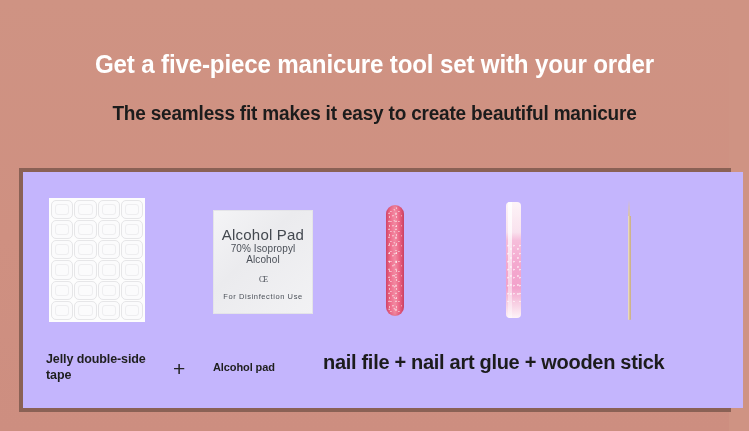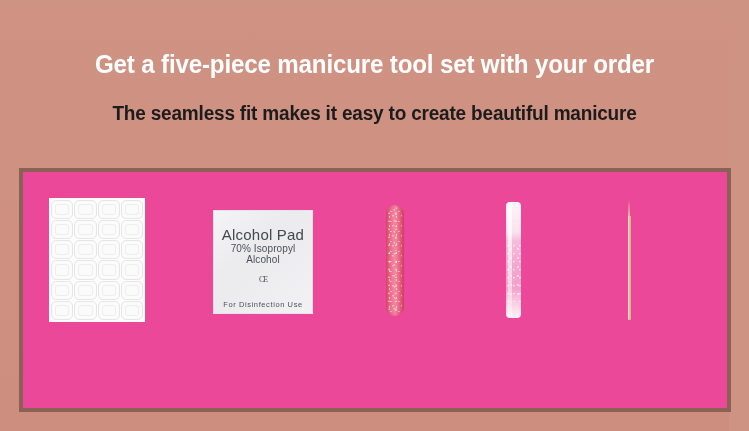--- a/index.html
+++ b/index.html
@@ -75,21 +75,22 @@
     width: 712px;
     height: 244px;
     border: 4px solid #8a6155;
     background: #fffefc;
     box-sizing: border-box;
   }
   .card-inner {
     position: relative;
     width: 100%;
     height: 100%;
-    background: #ec4899;
+    background: #c4b5fd;
+    padding-left: 16px;
   }
 
   
   .photos {
     position: absolute;
     left: 0;
     top: 0;
     width: 100%;
     height: 166px;
   }
@@ -159,21 +160,21 @@
     letter-spacing: 0.1px;
   }
   .pad-ce {
     margin-top: 10px;
     font-family: "Liberation Serif", serif;
     font-size: 8px;
     color: #4b5058;
     letter-spacing: -1px;
   }
   .pad-foot {
-    margin-top: 16px;
+    margin-top: 8px;
     font-family: "Liberation Sans", sans-serif;
     font-size: 7.5px;
     color: #4b5058;
     letter-spacing: 0.6px;
   }
 
   
   .nailfile {
     position: absolute;
     left: 363px;
@@ -377,17 +378,23 @@
 
         <div class="glue"></div>
 
         <div class="stick">
           <div class="stick-tip"></div>
           <div class="stick-body"></div>
         </div>
 
       </div>
 
+      <div class="labels">
+        <div class="lbl-tape">Jelly double-side tape</div>
+        <div class="lbl-plus1">+</div>
+        <div class="lbl-pad">Alcohol pad</div>
+        <div class="lbl-rest">nail file + nail art glue + wooden stick</div>
+      </div>
 
     </div>
   </div>
 
 </div>
 
 </body></html>

